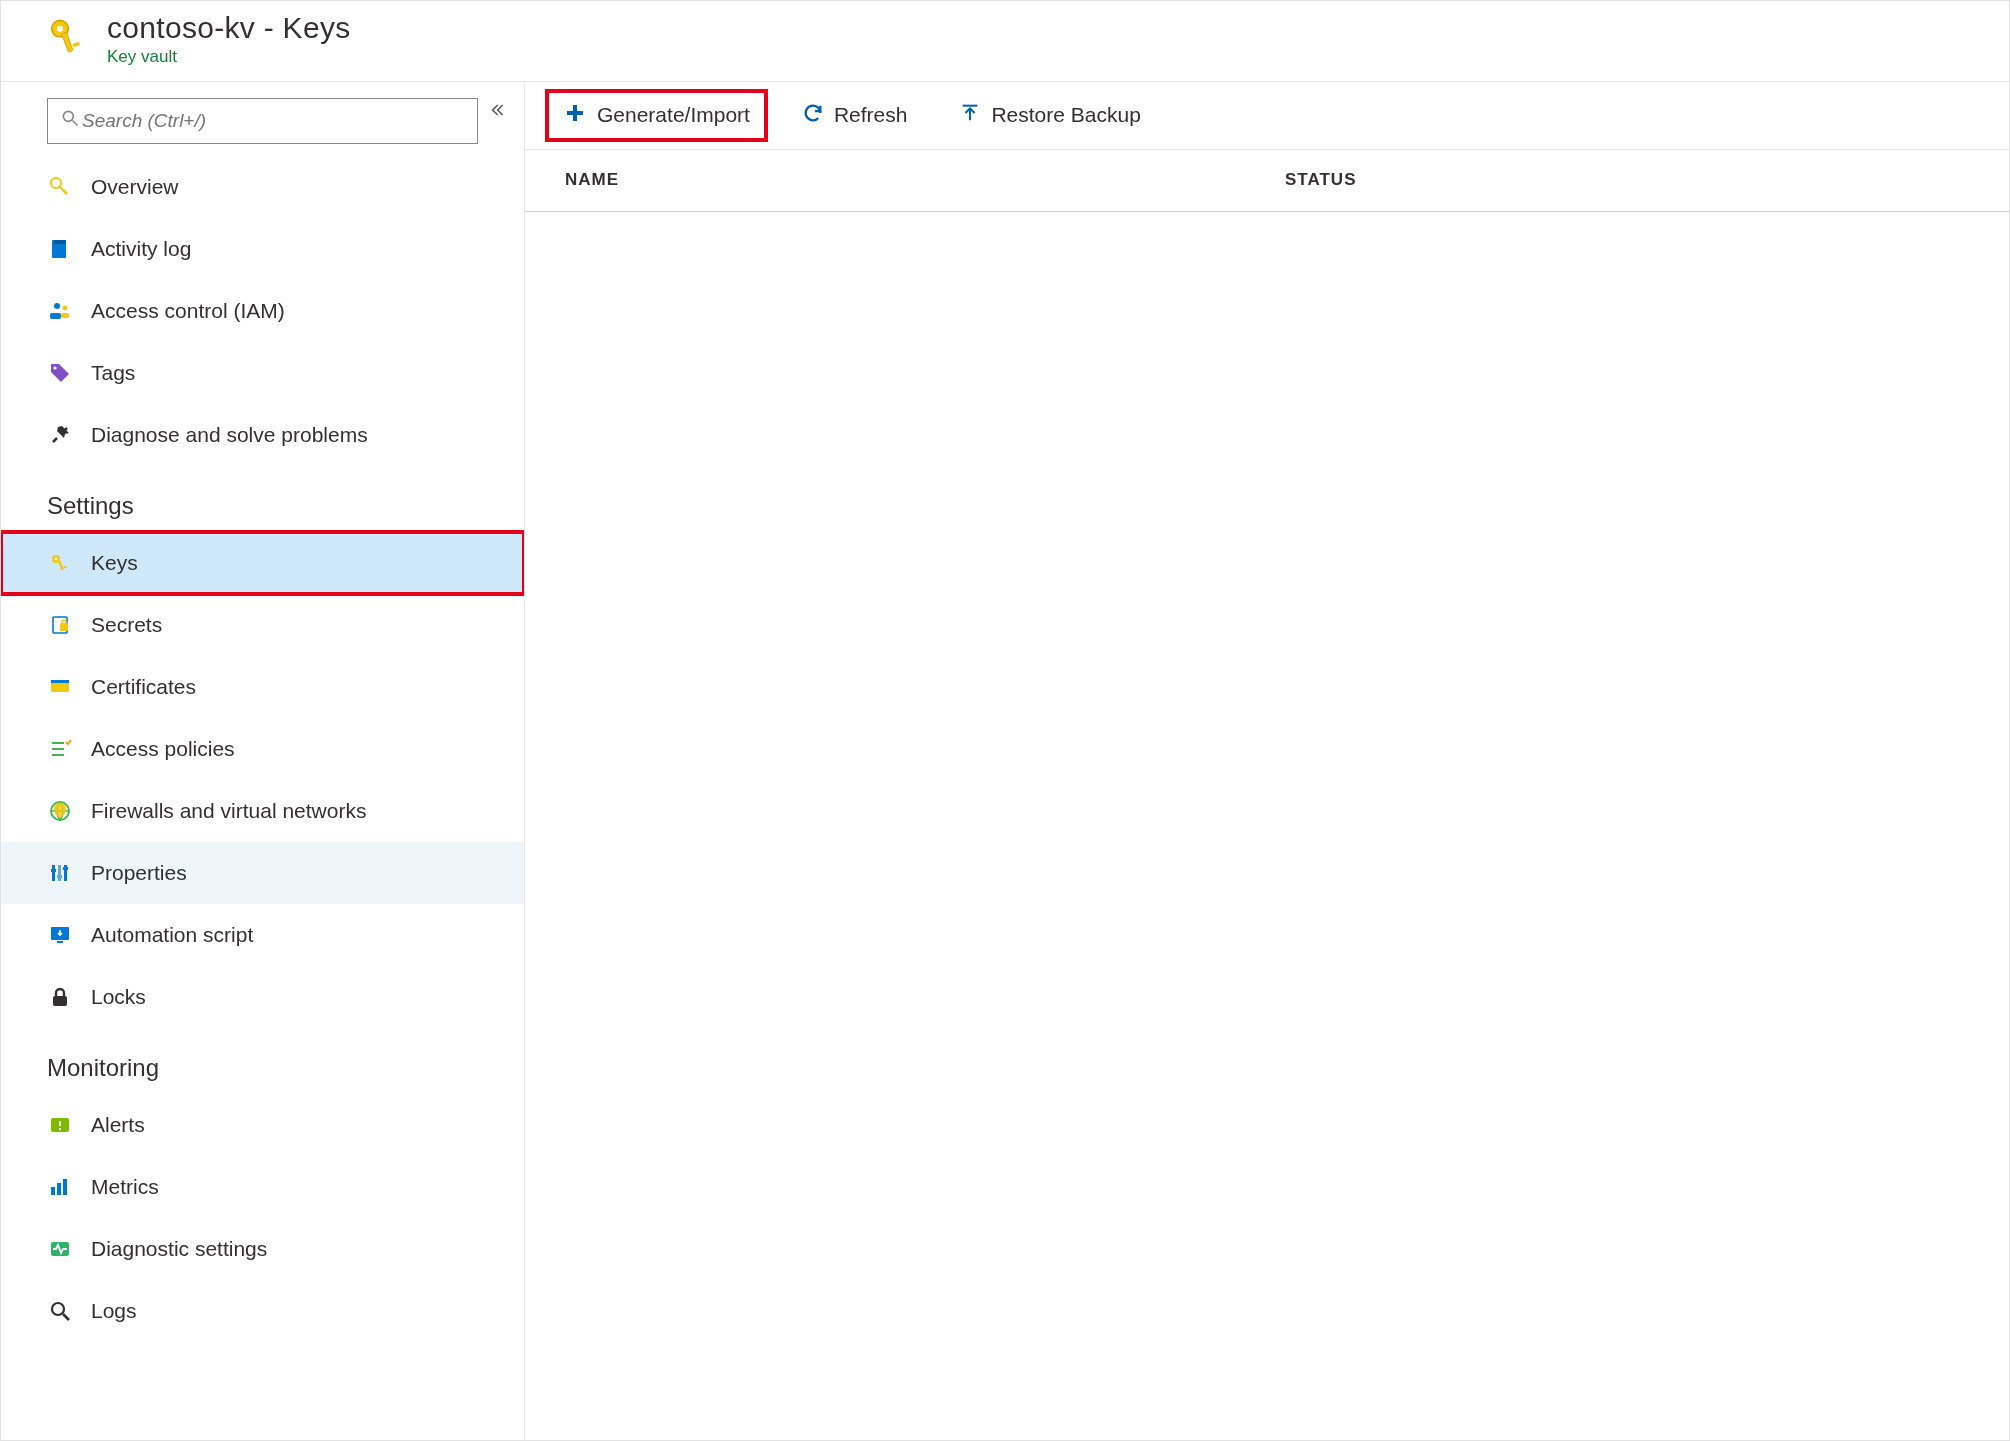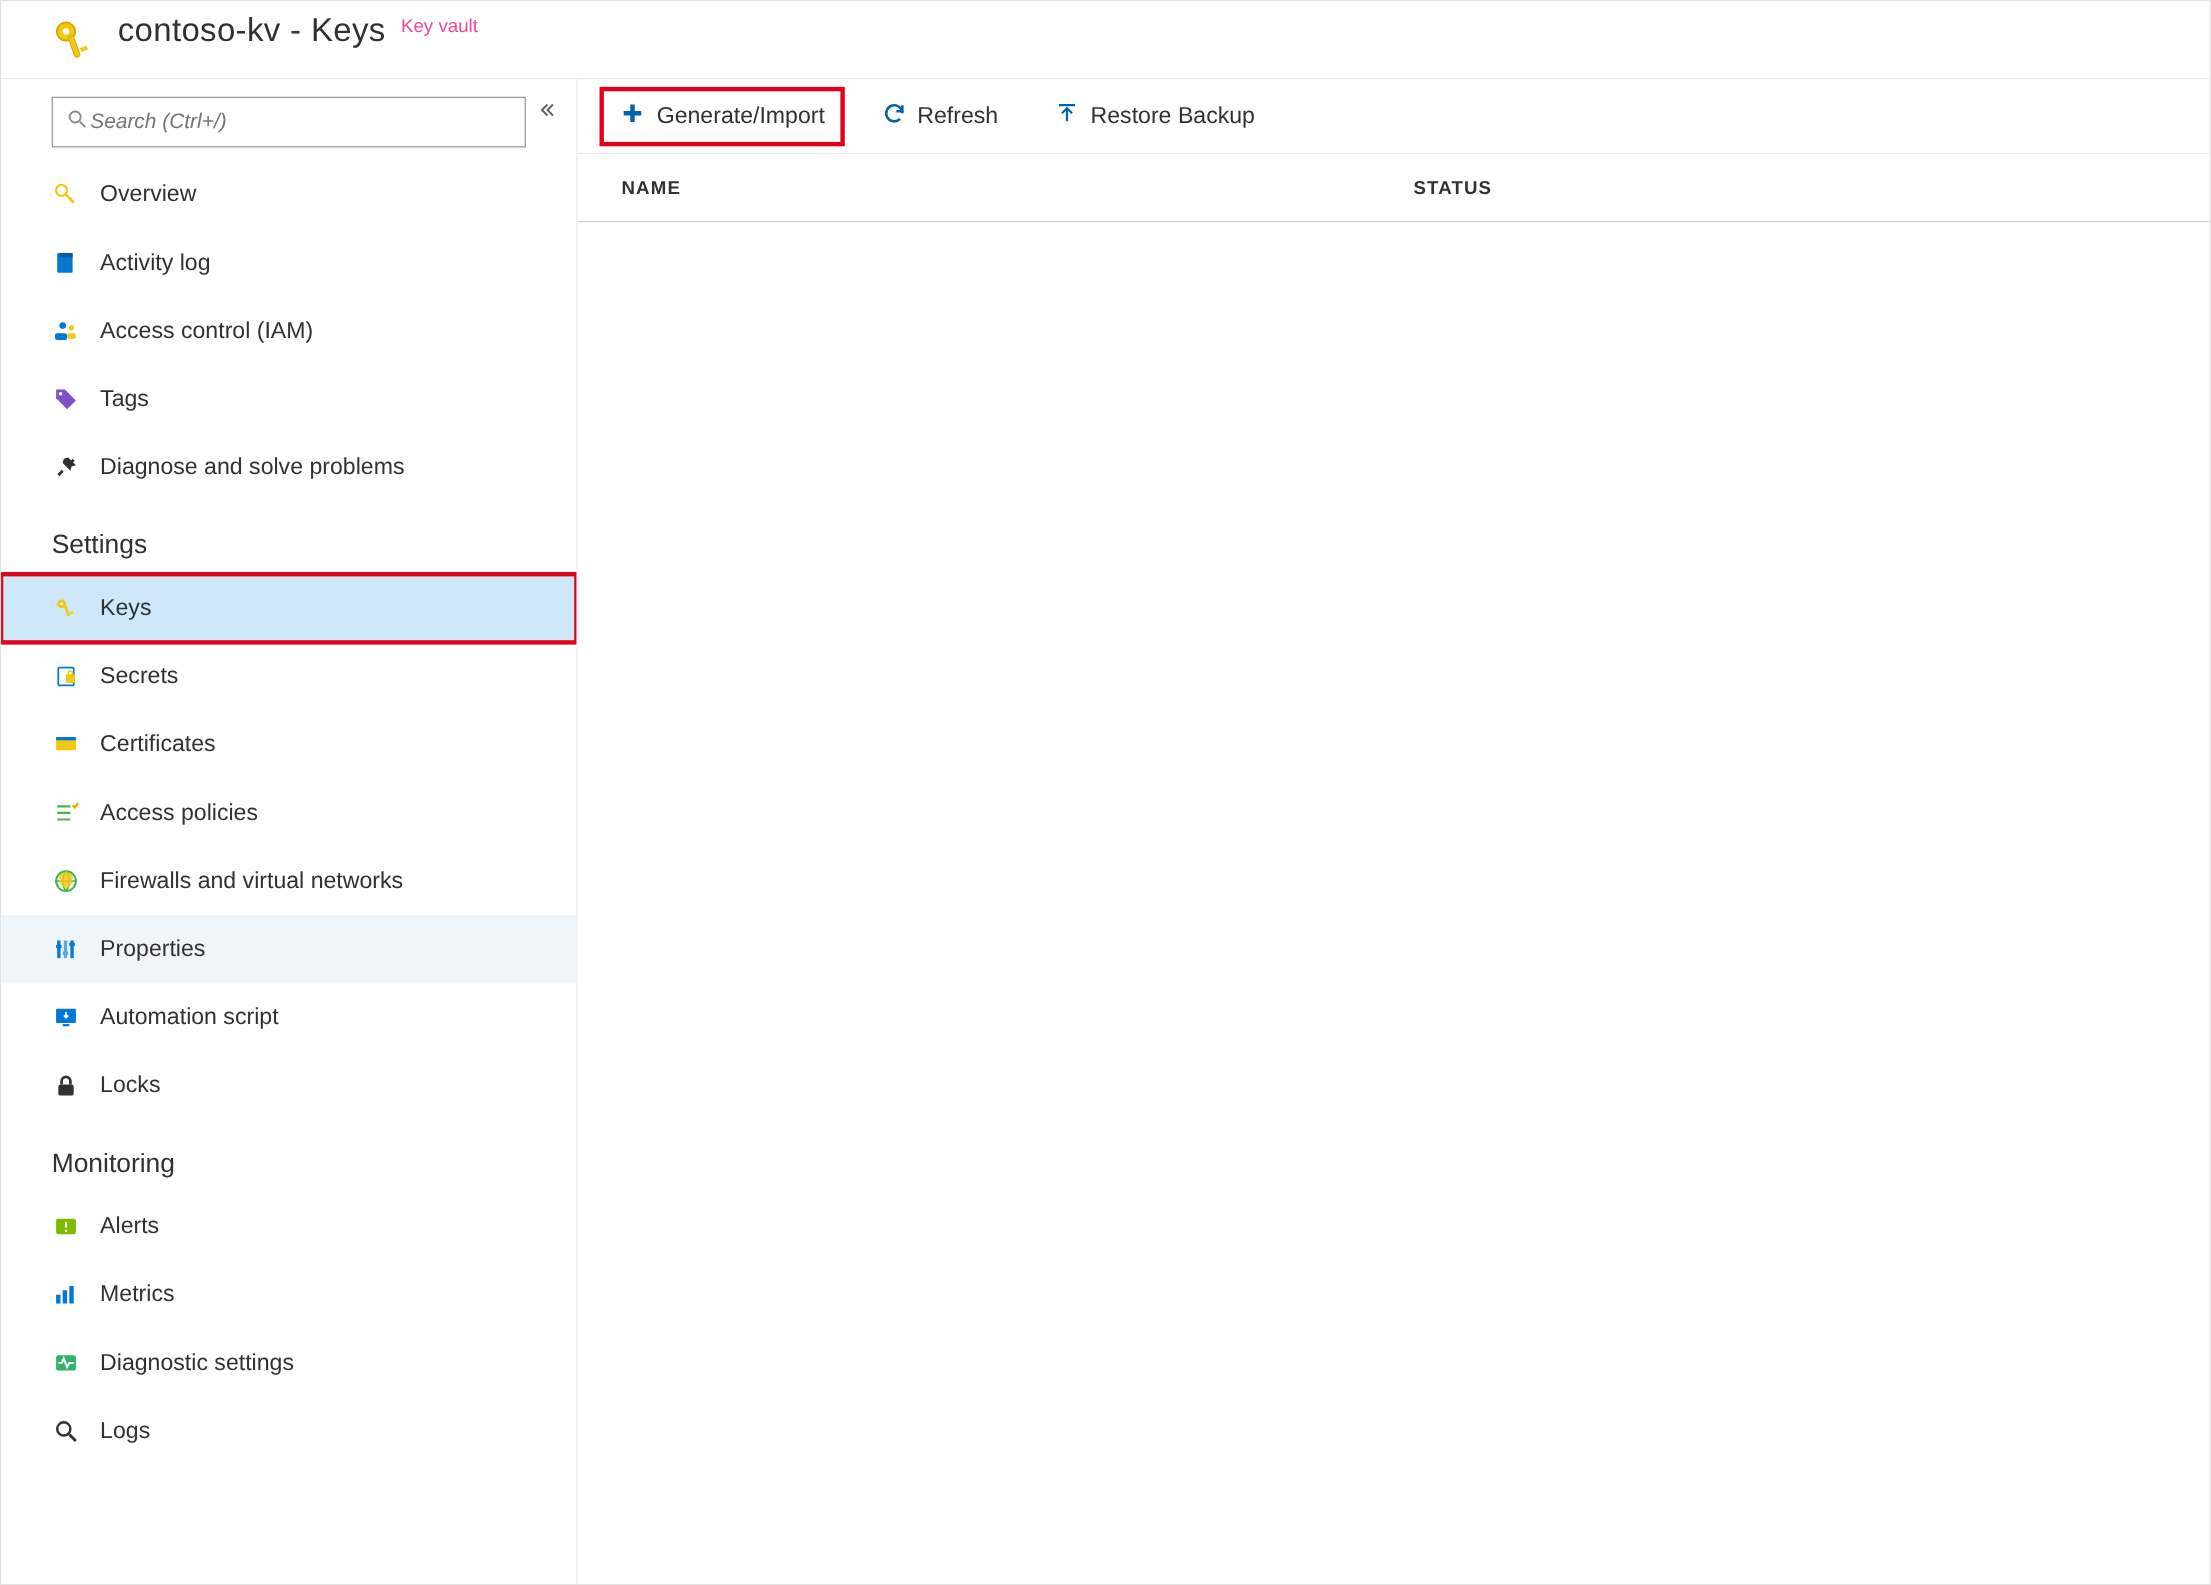--- a/index.html
+++ b/index.html
@@ -20,23 +20,23 @@
   }
 
   
   .titlebar {
     display: flex;
     align-items: flex-start;
     padding: 10px 18px 14px 44px;
     border-bottom: 1px solid #e8e8e8;
   }
   .titlebar .kv-icon { width: 40px; height: 40px; margin-right: 22px; margin-top:6px;}
-  .title-text { display:flex; flex-direction:row; line-height:1.1;}
+  .title-text { display:flex; flex-direction:column; line-height:1.1;}
   .title-text .line1 { font-size: 30px; font-weight: 400; color:#323130; letter-spacing:.3px;}
-  .title-text .line2 { font-size: 17px; color:#ec4899; margin-top:4px;margin-left:14px;}
+  .title-text .line2 { font-size: 17px; color:#15803d; margin-top:4px;}
 
   
   .body {
     flex: 1 1 auto;
     display: flex;
     min-height:0;
   }
 
   
   .sidebar {

